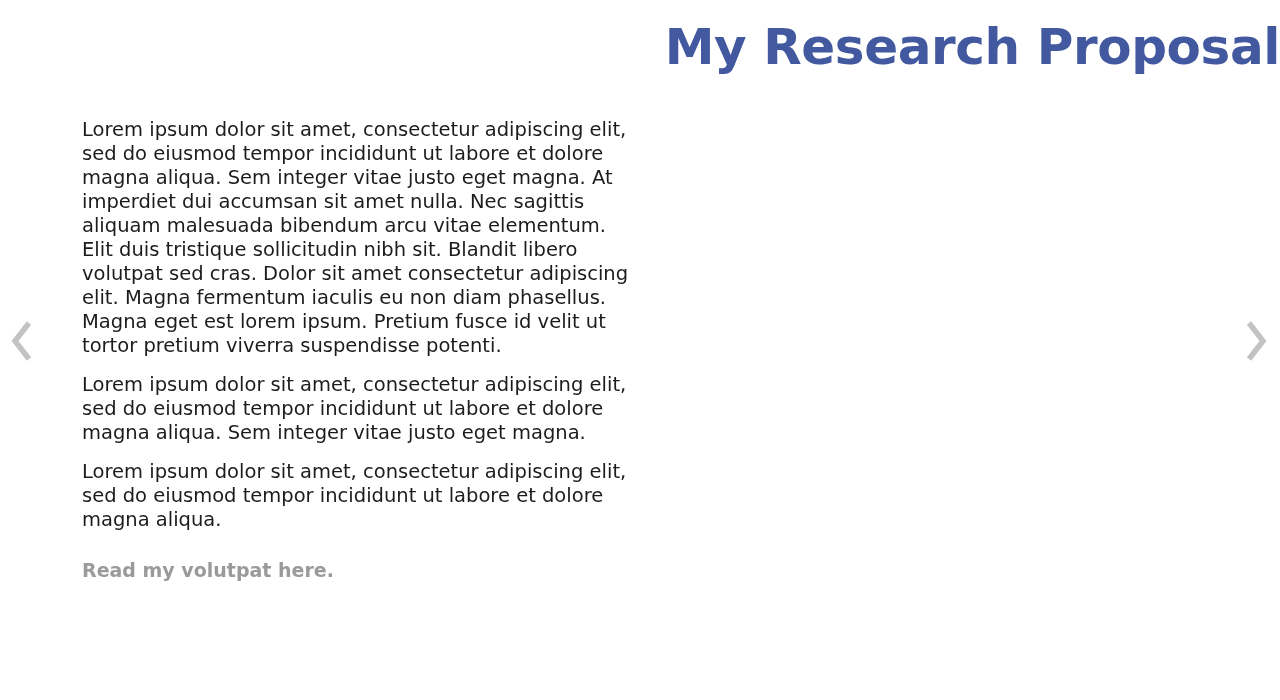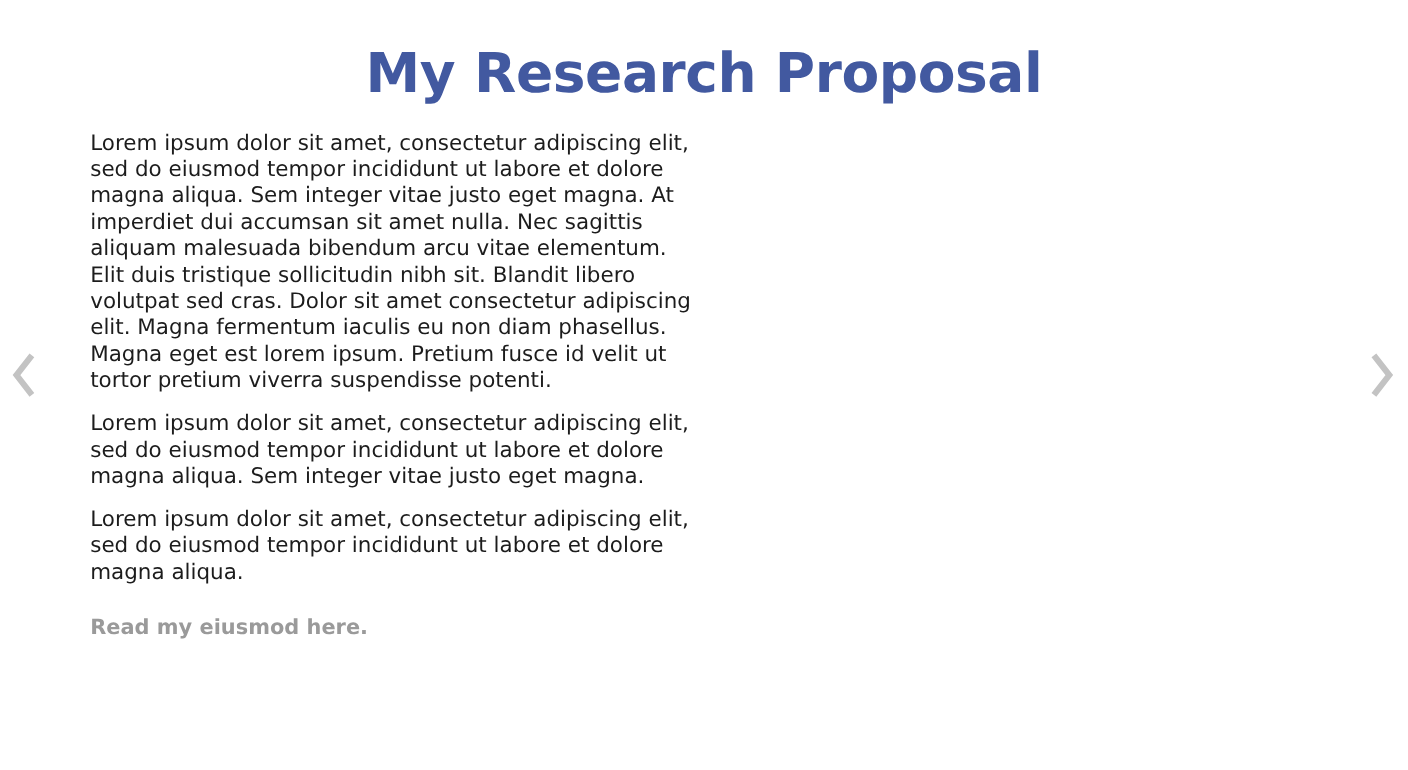--- a/index.html
+++ b/index.html
@@ -19,24 +19,24 @@
   .slide {
     position: relative;
     width: 1280px;
     height: 700px;
     box-sizing: border-box;
   }
 
   
   .page-title {
     position: absolute;
-    top: 36px;
+    top: 16px;
     left: 0;
     width: 1280px;
-    text-align: center;
+    text-align: right;
     font-size: 50px;
     line-height: 62px;
     font-weight: bold;
     letter-spacing: -0.4px;
     color: #4259a0;
     margin: 0;
     white-space: nowrap;
   }
 
   
@@ -126,21 +126,21 @@
 <div class="slide">
 
   <h1 class="page-title">My Research Proposal</h1>
 
   <div class="content-row">
 
     <div class="text-column">
       <p class="body-paragraph">Lorem ipsum dolor sit amet, consectetur adipiscing elit, sed do eiusmod tempor incididunt ut labore et dolore magna aliqua. Sem integer vitae justo eget magna. At imperdiet dui accumsan sit amet nulla. Nec sagittis aliquam malesuada bibendum arcu vitae elementum. Elit duis tristique sollicitudin nibh sit. Blandit libero volutpat sed cras. Dolor sit amet consectetur adipiscing elit. Magna fermentum iaculis eu non diam phasellus. Magna eget est lorem ipsum. Pretium fusce id velit ut tortor pretium viverra suspendisse potenti.</p>
       <p class="body-paragraph">Lorem ipsum dolor sit amet, consectetur adipiscing elit, sed do eiusmod tempor incididunt ut labore et dolore magna aliqua. Sem integer vitae justo eget magna.</p>
       <p class="body-paragraph">Lorem ipsum dolor sit amet, consectetur adipiscing elit, sed do eiusmod tempor incididunt ut labore et dolore magna aliqua.</p>
-      <a class="proposal-link">Read my eiusmod here.</a>
+      <a class="proposal-link">Read my volutpat here.</a>
     </div>
 
     <div class="media-column">
       <div class="media-placeholder"></div>
     </div>
 
   </div>
 
   <button class="carousel-arrow prev">
     <span>

